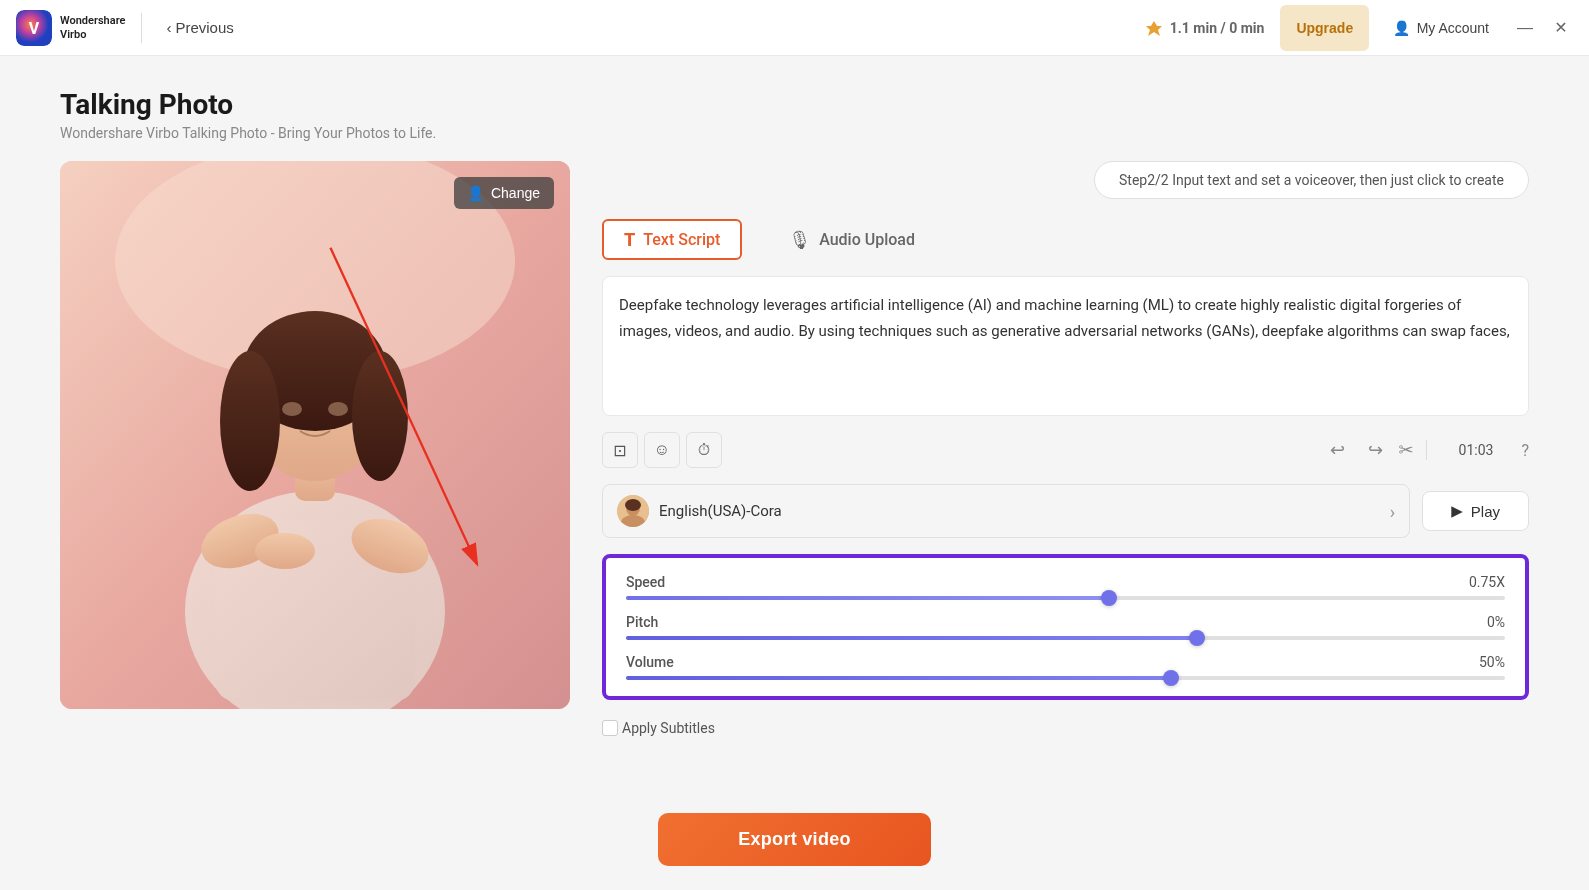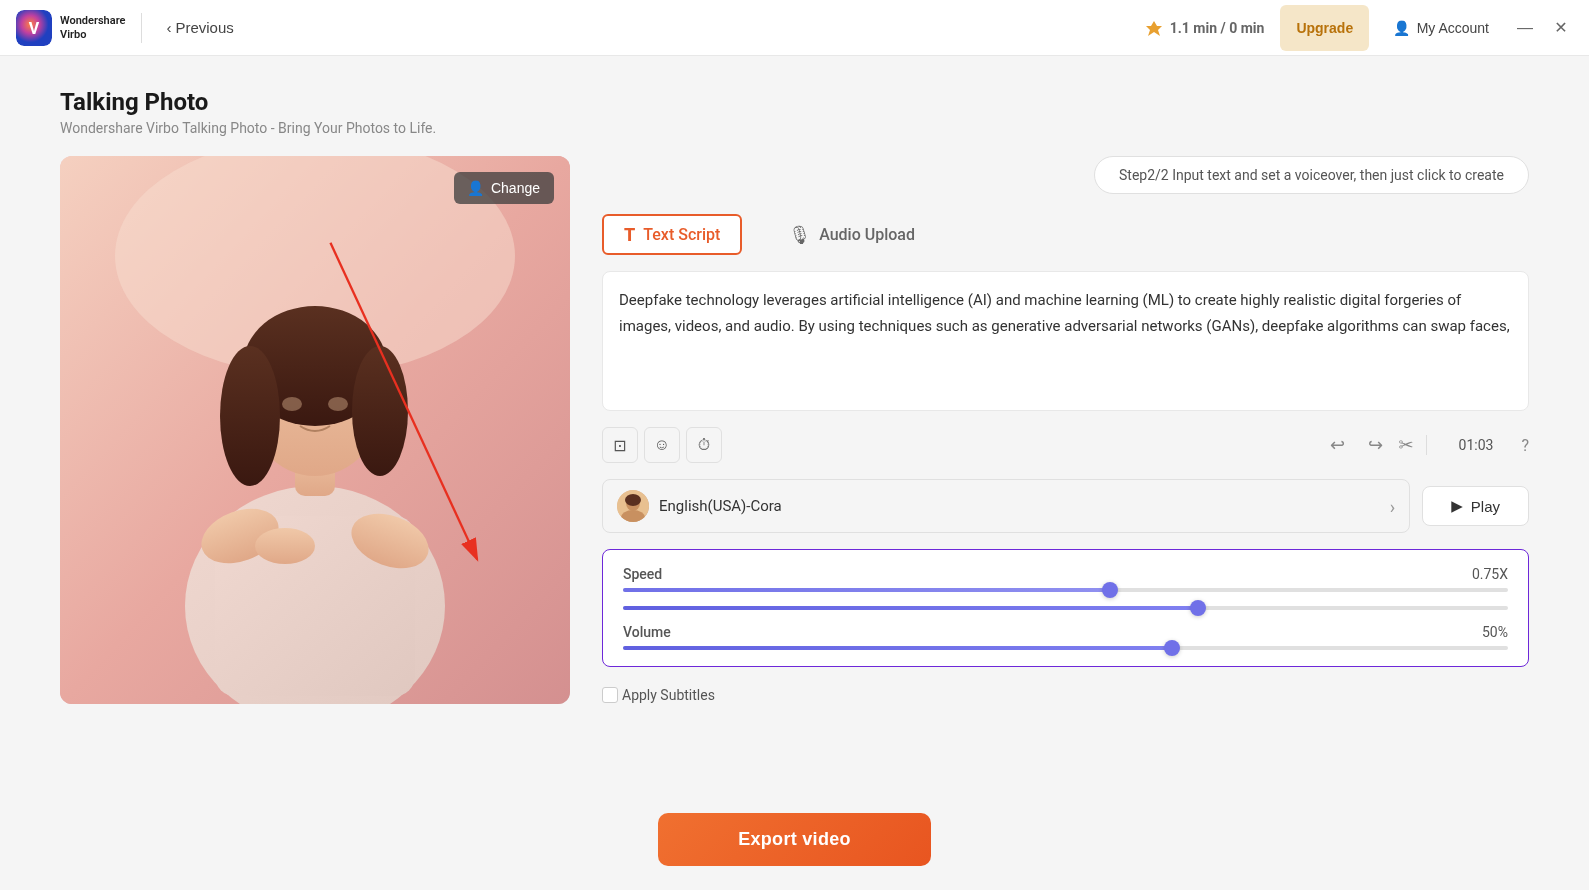--- a/index.html
+++ b/index.html
@@ -115,21 +115,21 @@
       display: flex;
       flex-direction: column;
       padding: 32px 60px 24px;
       height: calc(890px - 56px);
     }
 
     .page-header {
       margin-bottom: 20px;
     }
     .page-title {
-      font-size: 24px;
+      font-size: 28px;
       font-weight: 700;
       color: #1a1a1a;
       margin-bottom: 4px;
     }
     .page-subtitle {
       font-size: 14px;
       color: #888;
     }
 
     .content-area {
@@ -337,21 +337,21 @@
       cursor: pointer;
       display: flex;
       align-items: center;
       gap: 8px;
       font-weight: 500;
     }
 
     
     .slider-section {
       background: #fff;
-      border: 1px solid #6d28d9;
+      border: 4px solid #6d28d9;
       border-radius: 8px;
       padding: 16px 20px;
       display: flex;
       flex-direction: column;
       gap: 14px;
     }
     .slider-row {
       display: flex;
       flex-direction: column;
       gap: 6px;
@@ -640,20 +640,24 @@
             <span class="slider-label">Speed</span>
             <span class="slider-value">0.75X</span>
           </div>
           <div class="slider-track">
             <div class="slider-fill speed-fill" style="width: 55%;"></div>
             <div class="slider-thumb" style="left: 55%;"></div>
           </div>
         </div>
 
         <div class="slider-row">
+          <div class="slider-label-row">
+            <span class="slider-label">Pitch</span>
+            <span class="slider-value">0%</span>
+          </div>
           <div class="slider-track">
             <div class="slider-fill" style="width: 65%;"></div>
             <div class="slider-thumb" style="left: 65%;"></div>
           </div>
         </div>
 
         <div class="slider-row">
           <div class="slider-label-row">
             <span class="slider-label">Volume</span>
             <span class="slider-value">50%</span>

